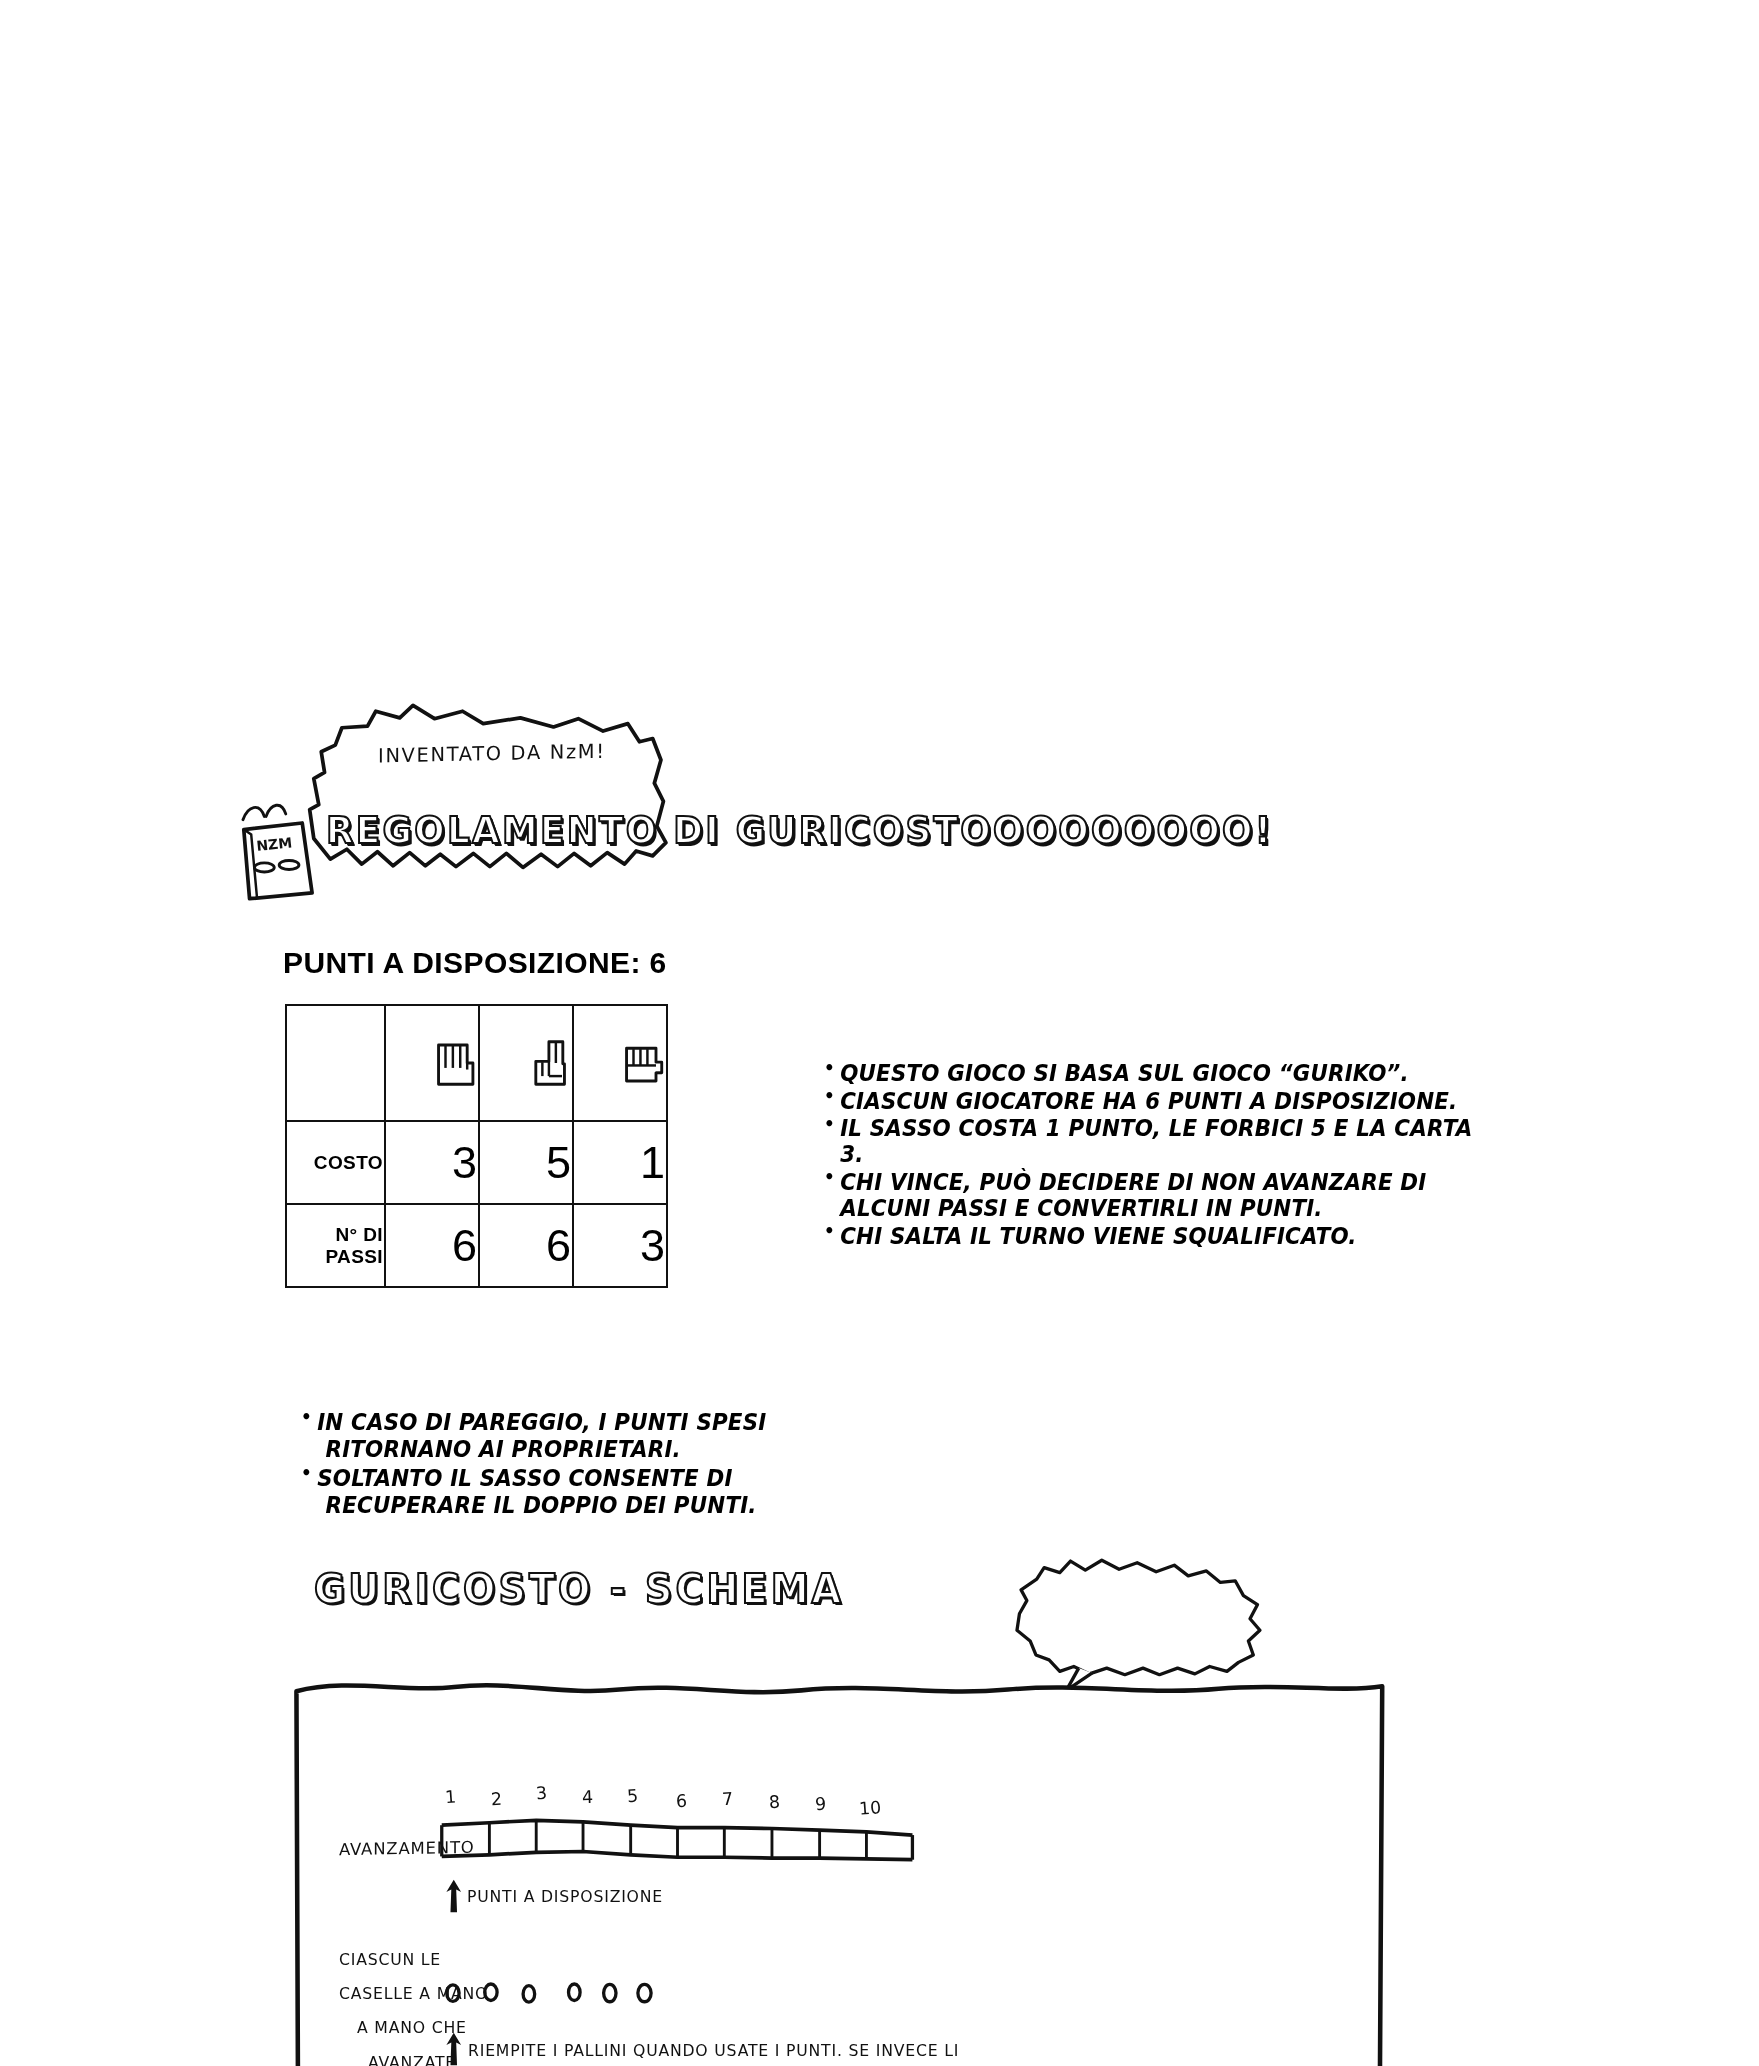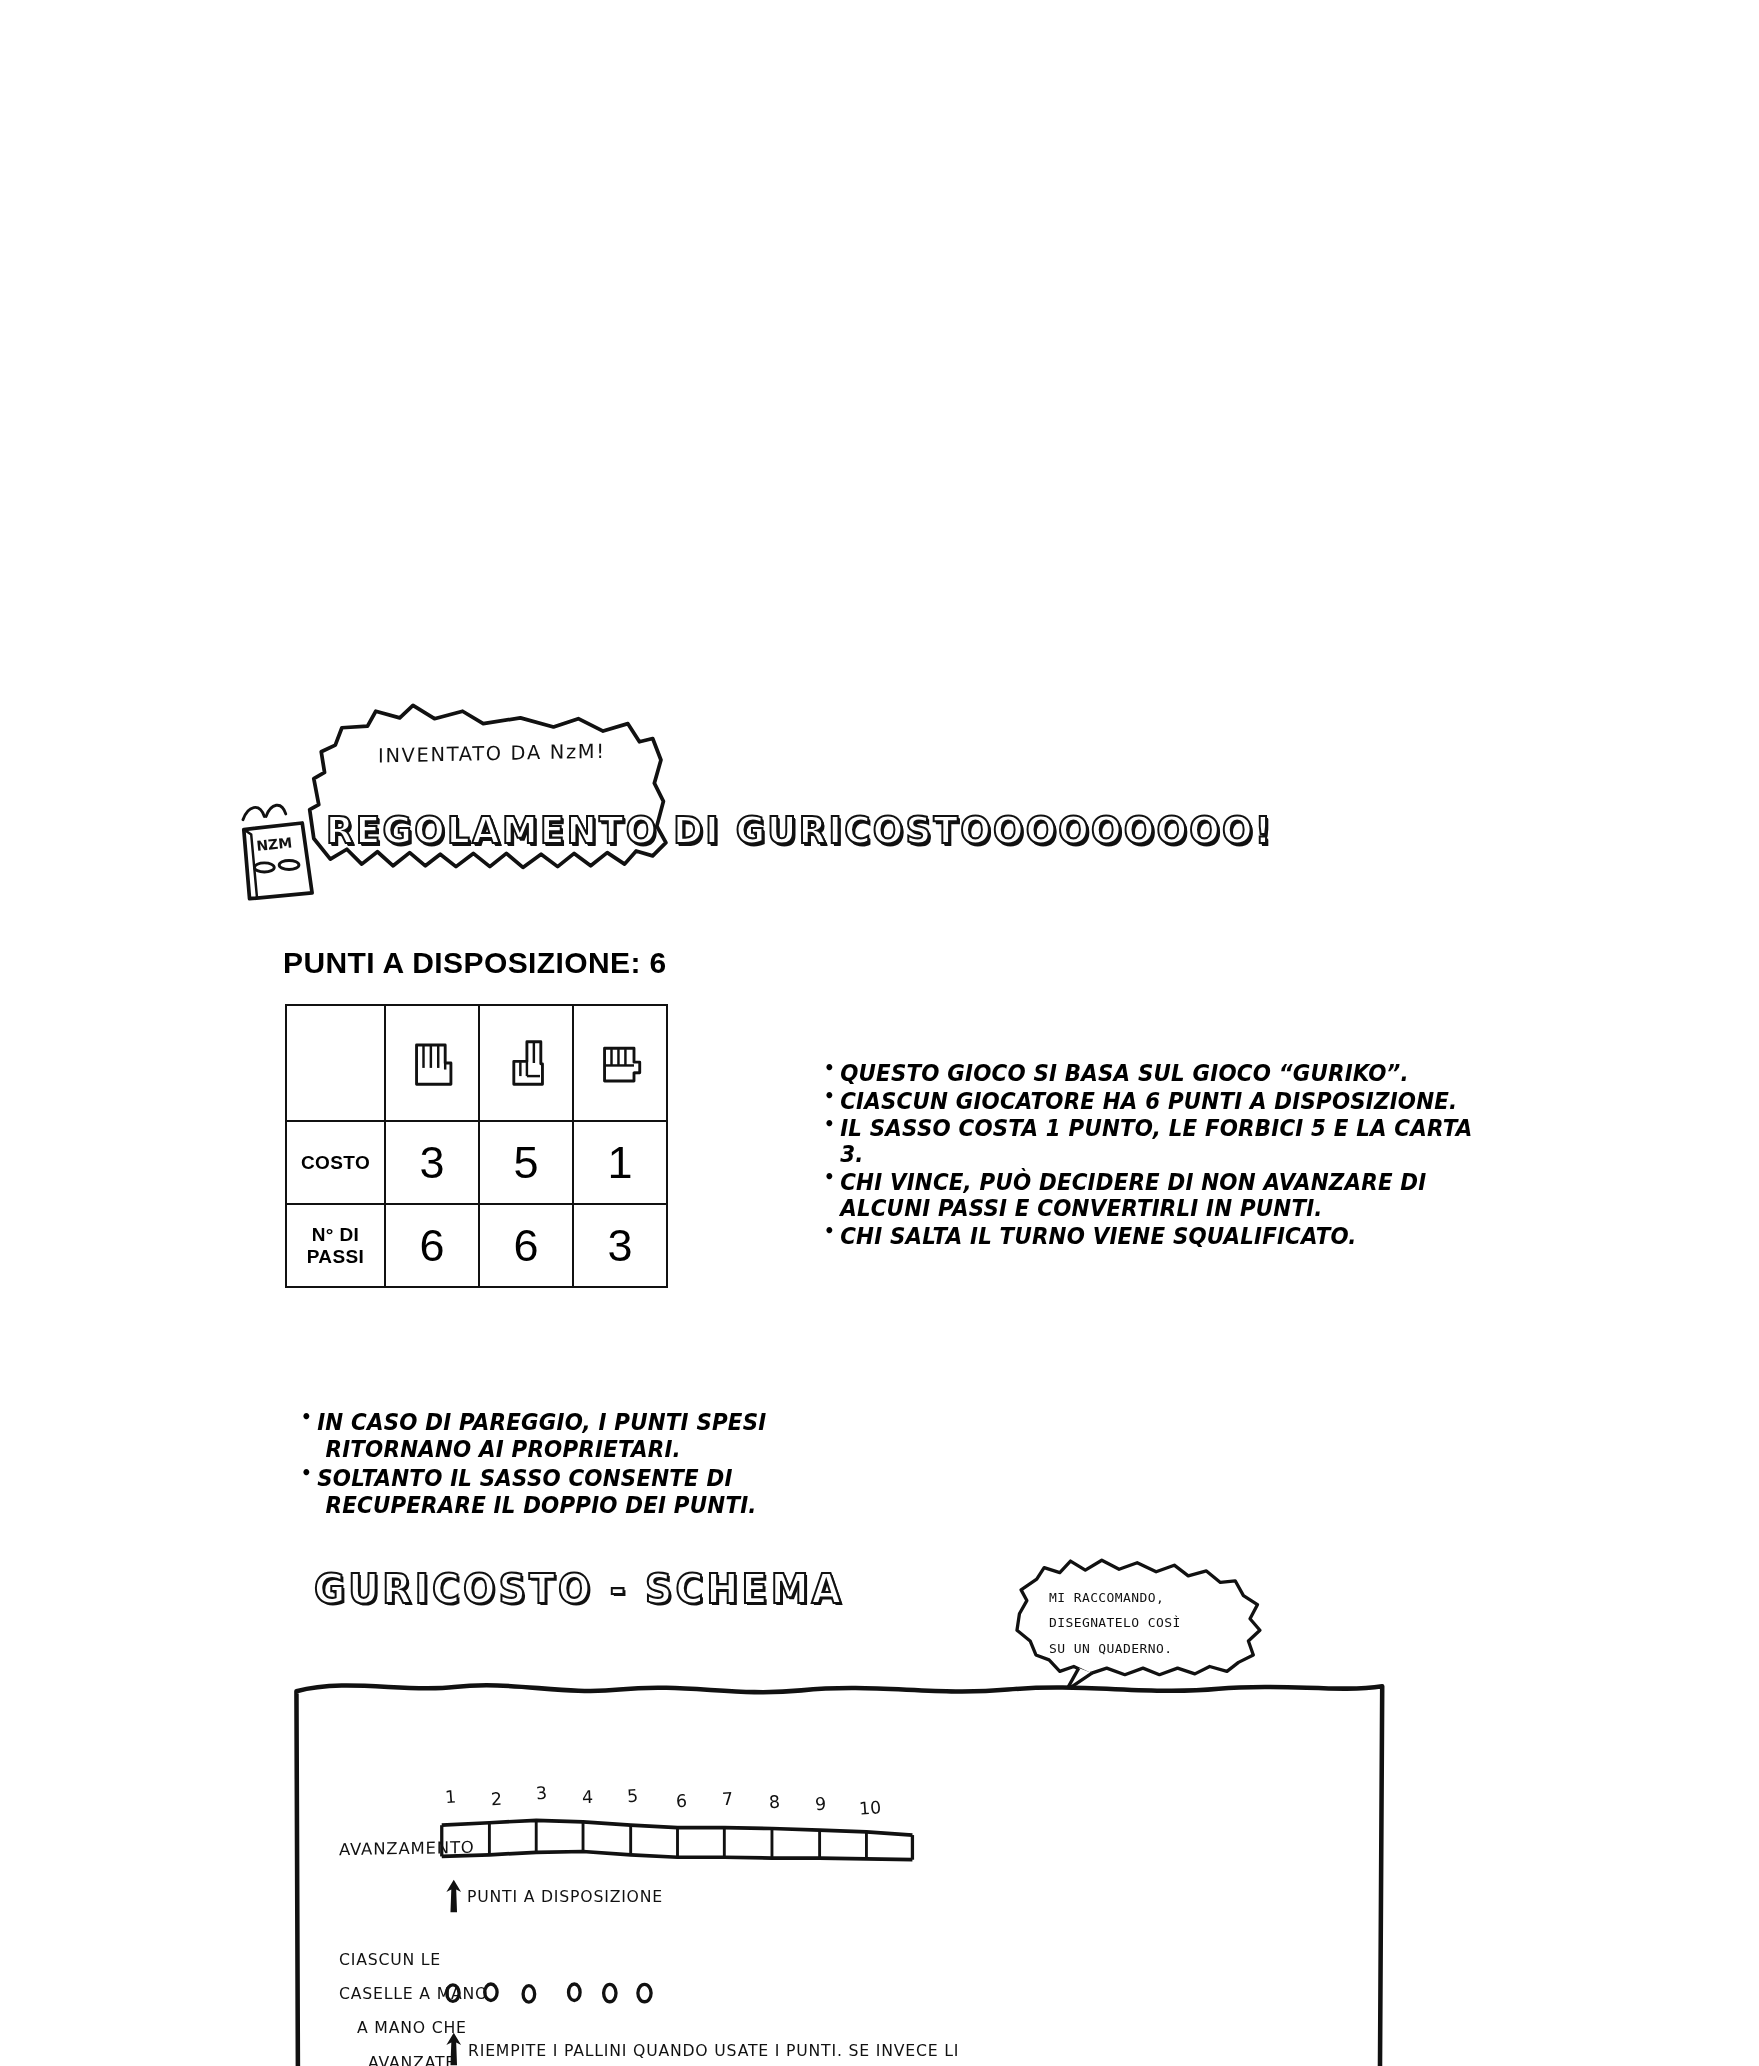--- a/index.html
+++ b/index.html
@@ -52,21 +52,21 @@
 
   
   #cost-table{
     left:285px;top:1004px;
     border-collapse:collapse;
     border:2.9px solid #111;
   }
   #cost-table td{
     border:2.1px solid #111;
     width:90px;height:79px;
-    text-align:center;vertical-align:middle;
+    text-align:right;vertical-align:middle;
     font-family:"Liberation Sans", sans-serif;
     margin-top:36px;
   }
   #cost-table td.rowhdr{
     width:95px;
     font-weight:bold;font-size:19px;letter-spacing:0.4px;line-height:1.12;
   }
   #cost-table td.num{
     font-size:45px;font-weight:normal;
     font-family:"Liberation Sans", sans-serif;
@@ -263,25 +263,20 @@
   <div class="abs" id="schema-hint">
     <svg width="273" height="140" viewBox="0 0 660 340" xmlns="http://www.w3.org/2000/svg">
       <path d="M36,150 L54,118 L40,92 L78,66 L96,38 L134,50 L160,22 L196,44
                L236,20 L278,42 L322,26 L368,48 L412,32 L446,58 L490,46 L524,74
                L560,70 L580,106 L614,128 L596,162 L620,190 L592,216 L604,250
                L568,268 L540,290 L498,278 L462,296 L420,282 L376,298 L336,282
                L292,298 L248,282 L206,296 L168,278 L134,290 L108,262 L76,250
                L62,216 L30,190 Z" fill="#ffffff" stroke="#111111" stroke-width="8" stroke-linejoin="round"></path>
       <path d="M180,282 L150,336 L212,294" fill="#ffffff" stroke="#111111" stroke-width="8" stroke-linejoin="round"></path>
     </svg>
-    <div class="hint-lines">
-      <div>MI RACCOMANDO,</div>
-      <div>DISEGNATELO COSÌ</div>
-      <div>SU UN QUADERNO.</div>
-    </div>
   </div>
 
   <div class="abs" id="schema-box">
     <svg width="1099" height="459" viewBox="0 0 2660 1110" xmlns="http://www.w3.org/2000/svg">
       <path d="M18,46 C140,14 280,50 400,36 C540,20 660,56 800,42
                C960,26 1080,60 1240,44 C1420,26 1560,58 1740,42
                C1920,26 2080,56 2250,40 C2400,26 2540,50 2646,34
                L2640,1060 C2520,1086 2380,1054 2240,1070
                C2080,1088 1920,1054 1760,1072 C1600,1090 1440,1056 1280,1074
                C1120,1092 960,1058 800,1076 C640,1094 480,1060 320,1078

